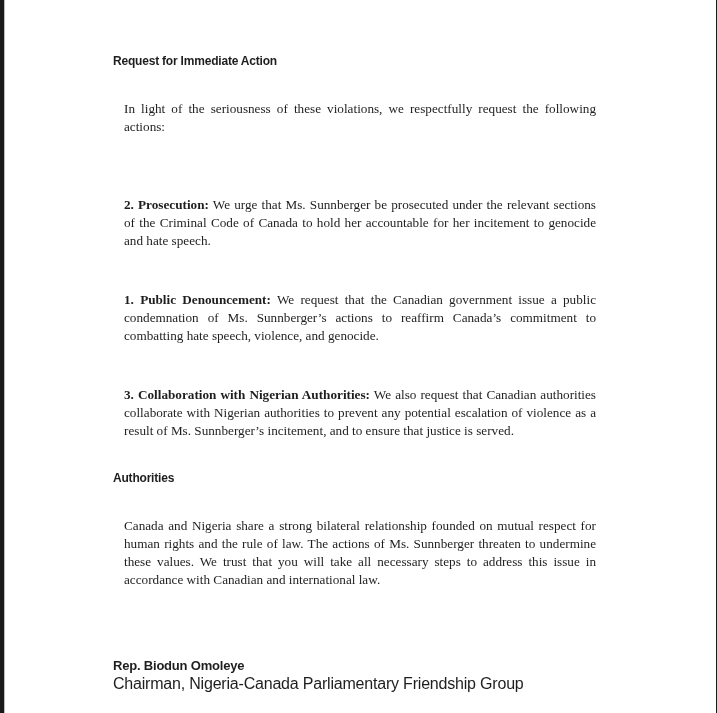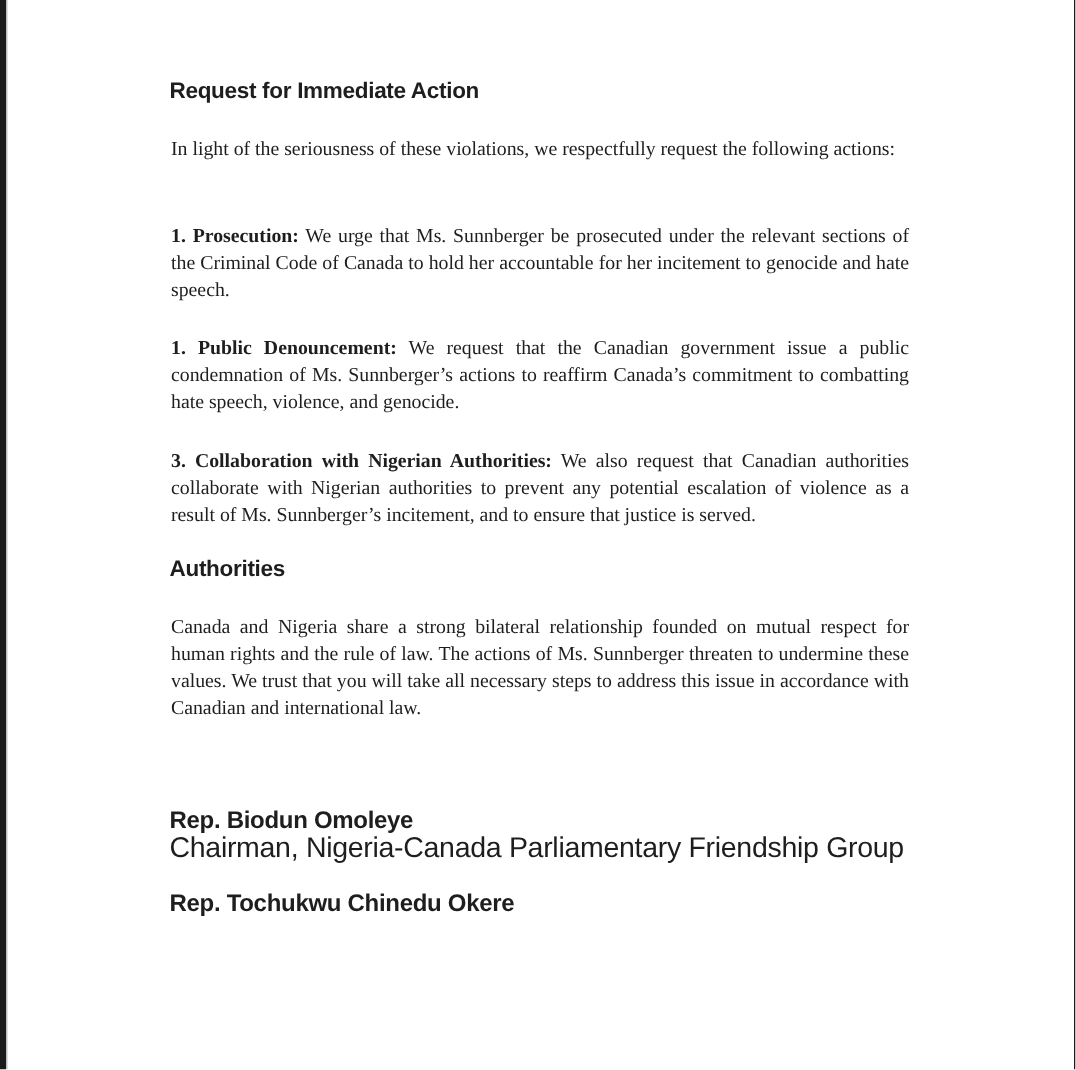--- a/index.html
+++ b/index.html
@@ -10,45 +10,45 @@
     font-family: "Liberation Serif", "DejaVu Serif", serif;
     color: #1e1e1e;
   }
   .edge-left { position: absolute; left: 0; top: 0; width: 4px; height: 713px; background: #1a1a1a; }
   .edge-left-shade { position: absolute; left: 4px; top: 0; width: 1px; height: 713px; background: #bdbdbd; }
   .edge-right { position: absolute; right: 0; top: 0; width: 1px; height: 713px; background: #1a1a1a; }
   .page {
     position: absolute; left: 113px; top: 52px; width: 494px;
     font-size: 13.2px; line-height: 18px;
   }
-  .heading { font-weight: bold; font-family: "Liberation Sans", "DejaVu Sans", sans-serif; font-size: 15px; letter-spacing: -0.2px; margin: 0; height: 18px; }
-  .para { margin: 1px; text-align: justify; }
+  .heading { font-weight: bold; font-family: "Liberation Sans", "DejaVu Sans", sans-serif; font-size: 12px; letter-spacing: -0.2px; margin: 0; height: 18px; }
+  .para { margin: 11px; text-align: justify; }
   .gap-sm { height: 18px; }
   .gap-md { height: 19px; }
   b.lead { font-weight: bold; }
-  .sig-name { font-weight: bold; font-family: "Liberation Sans", "DejaVu Sans", sans-serif; font-size: 16px; letter-spacing: -0.2px; margin: 0; }
-  .sig-title { margin: 0; font-family: "Liberation Sans", "DejaVu Sans", sans-serif; font-size: 19px; letter-spacing: -0.2px; }
+  .sig-name { font-weight: bold; font-family: "Liberation Sans", "DejaVu Sans", sans-serif; font-size: 13px; letter-spacing: -0.2px; margin: 0; }
+  .sig-title { margin: 0; font-family: "Liberation Sans", "DejaVu Sans", sans-serif; font-size: 16px; letter-spacing: -0.2px; }
 </style>
 </head>
 <body>
 
 <div class="edge-left"></div>
 <div class="edge-left-shade"></div>
 <div class="edge-right"></div>
 
 <div class="page">
 
   <p class="heading">Request for Immediate Action</p>
   <div class="gap-md"></div>
   <p class="para">In light of the seriousness of these violations, we respectfully request the following actions:</p>
   <div class="gap-md"></div>
 
   <div class="gap-md"></div>
 
-  <p class="para"><b class="lead">1. Prosecution:</b><span> We urge that Ms. Sunnberger be prosecuted under the relevant sections of the Criminal Code of Canada to hold her accountable for her incitement to genocide and hate speech.</span></p>
+  <p class="para"><b class="lead">2. Prosecution:</b><span> We urge that Ms. Sunnberger be prosecuted under the relevant sections of the Criminal Code of Canada to hold her accountable for her incitement to genocide and hate speech.</span></p>
   <div class="gap-md"></div>
 
   <p class="para"><b class="lead">1. Public Denouncement:</b><span> We request that the Canadian government issue a public condemnation of Ms. Sunnberger’s actions to reaffirm Canada’s commitment to combatting hate speech, violence, and genocide.</span></p>
   <div class="gap-md"></div>
 
   <p class="para"><b class="lead">3. Collaboration with Nigerian Authorities:</b><span> We also request that Canadian authorities collaborate with Nigerian authorities to prevent any potential escalation of violence as a result of Ms. Sunnberger’s incitement, and to ensure that justice is served.</span></p>
   <div class="gap-sm"></div>
 
   <p class="heading">Authorities</p>
   <div class="gap-md"></div>

